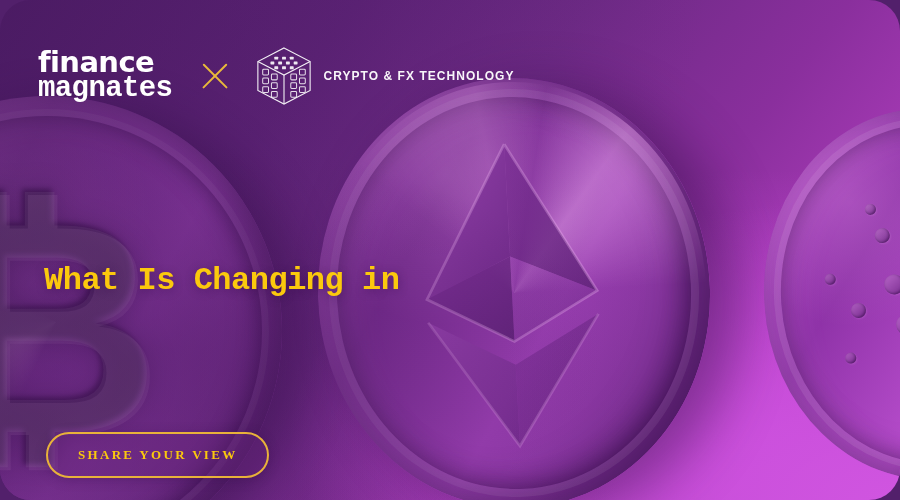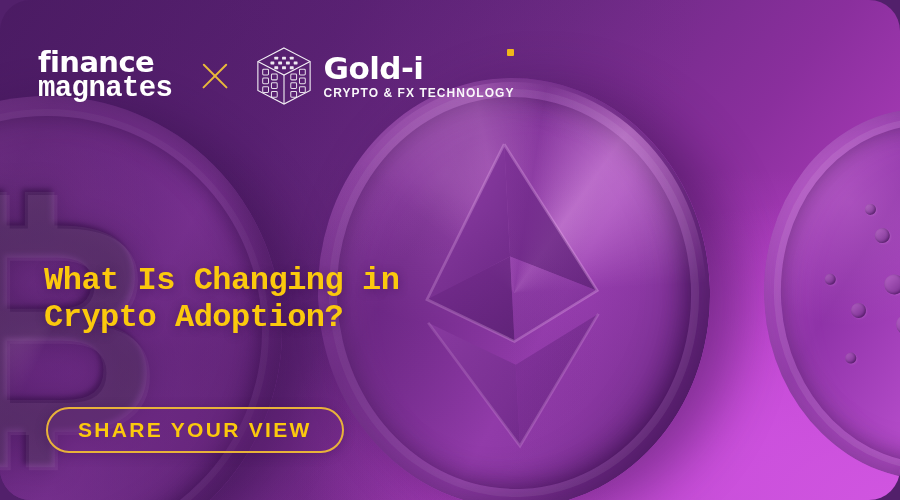--- a/index.html
+++ b/index.html
@@ -173,29 +173,29 @@
     position:absolute;left:44px;top:262px;width:620px;
     color:#fbc90d;font-weight:bold;font-size:32px;line-height:1.16;
     letter-spacing:-.5px;
     text-shadow:0 2px 10px rgba(48,10,68,.42);
     font-family:Liberation Mono, monospace;
   }
   #headline .hl{display:block;white-space:nowrap;}
 
   
   #cta{
-    position:absolute;left:46px;top:407px;
+    position:absolute;left:46px;top:432px;
     display:inline-flex;align-items:center;justify-content:center;
     height:42px;padding:0 30px;
     border:2px solid #e8b23a;border-radius:999px;
     background:rgba(108,40,130,.30);
-    color:#fbc90d;font-size:21px;font-weight:bold;letter-spacing:2.3px;
+    color:#fbc90d;font-size:13px;font-weight:bold;letter-spacing:2.3px;
     white-space:nowrap;cursor:pointer;
     box-shadow:0 2px 12px rgba(48,10,68,.30);
-    font-family:Liberation Sans, sans-serif;
+    font-family:Liberation Serif, serif;
   }
 </style>
 </head>
 <body>
 
 <div id="banner">
 
   <div class="coin-layer">
 
     <div class="coin" id="coin-btc">
@@ -289,29 +289,24 @@
             <rect x="38" y="30" width="6" height="6" rx="1"></rect>
             <rect x="47" y="25" width="6" height="6" rx="1"></rect>
             <rect x="38" y="39" width="6" height="6" rx="1"></rect>
             <rect x="47" y="34" width="6" height="6" rx="1"></rect>
             <rect x="38" y="48" width="6" height="6" rx="1"></rect>
             <rect x="47" y="43" width="6" height="6" rx="1"></rect>
           </g>
         </svg>
       </div>
       <div class="goldi-text">
-        <div class="goldi-word">
-          <span>Gold-i</span>
-          <span class="goldi-dot"></span>
-        </div>
         <div class="goldi-tag">CRYPTO &amp; FX TECHNOLOGY</div>
       </div>
     </div>
   </div>
 
   <div id="headline">
     <span class="hl">What Is Changing in</span>
-    <span class="hl">Crypto Adoption?</span>
   </div>
 
   <div id="cta">SHARE YOUR VIEW</div>
 
 </div>
 
 </body></html>

